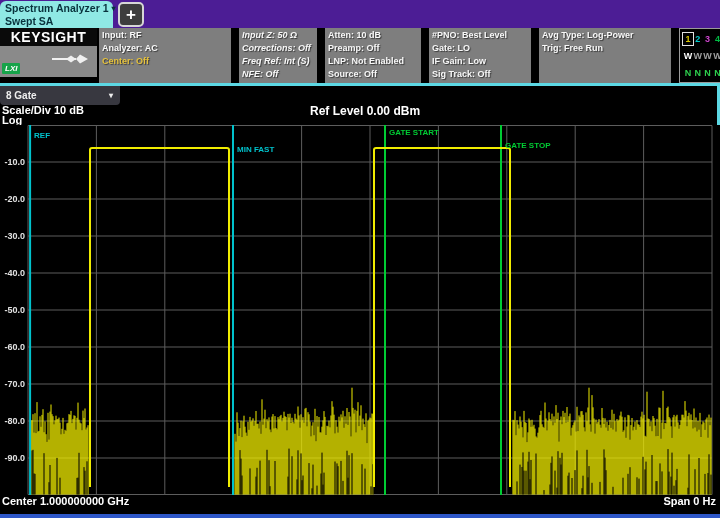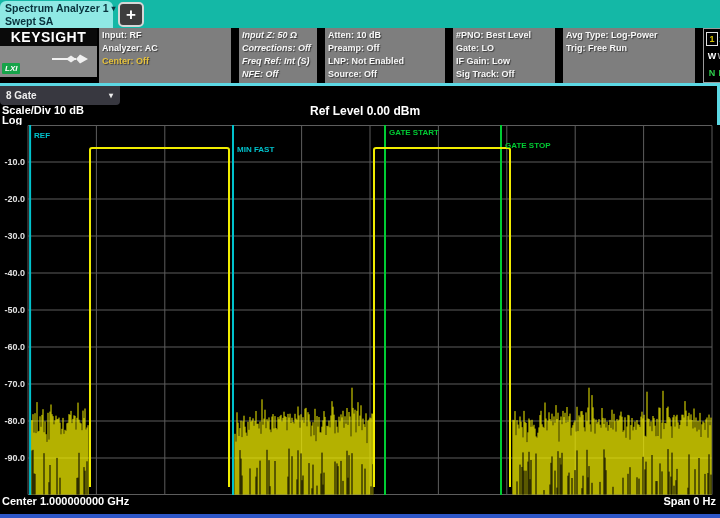--- a/index.html
+++ b/index.html
@@ -1,20 +1,20 @@
 <!DOCTYPE html>
 <html><head>
 <meta charset="utf-8">
 <style>
   *{margin:0;padding:0;box-sizing:border-box}
   html,body{background:#181818}
   .screen{position:relative;width:720px;height:518px;background:#000;overflow:hidden;
           font-family:"Liberation Sans",sans-serif;-webkit-font-smoothing:antialiased}
   
-  .tabbar{position:absolute;left:0;top:0;width:720px;height:28px;background:#14b8a6}
+  .tabbar{position:absolute;left:0;top:0;width:720px;height:28px;background:#4c1d95}
   .tab{position:absolute;left:0;top:1px;width:113px;height:27px;background:#8fe9e4;
        border-radius:6px 6px 0 0;color:#08323c;padding:1px 5px;cursor:pointer}
   .tab-line{font-size:10.5px;font-weight:bold;line-height:12px;white-space:nowrap}
   .tab .caret{font-size:8px;margin-left:3px;vertical-align:1px}
   .add-tab{position:absolute;left:118px;top:2px;width:26px;height:25px;background:#3d3d3d;
            border:2px solid #d6d6d6;border-radius:5px;color:#fff;font-size:17px;font-weight:bold;
            line-height:19px;text-align:center;cursor:pointer;font-family:"Liberation Sans",sans-serif}
   
   .header{position:absolute;left:0;top:28px;width:720px;height:55px;background:#000;display:flex}
   .brand{position:relative;width:97px;height:49px;background:#8a8a8a;flex:none;margin-right:2px}
@@ -87,21 +87,21 @@
           <div class="pline">Input: RF</div>
           <div class="pline">Analyzer: AC</div>
           <div class="pline accent">Center: Off</div>
         </div>
         <div class="panel" style="width: 78px; font-style: italic;">
           <div class="pline">Input Z: 50 Ω</div>
           <div class="pline">Corrections: Off</div>
           <div class="pline">Freq Ref: Int (S)</div>
           <div class="pline">NFE: Off</div>
         </div>
-        <div class="panel" style="width: 120px;">
+        <div class="panel" style="width: 96px;">
           <div class="pline">Atten: 10 dB</div>
           <div class="pline">Preamp: Off</div>
           <div class="pline">LNP: Not Enabled</div>
           <div class="pline">Source: Off</div>
         </div>
         <div class="panel" style="width: 102px;">
           <div class="pline">#PNO: Best Level</div>
           <div class="pline">Gate: LO</div>
           <div class="pline">IF Gain: Low</div>
           <div class="pline">Sig Track: Off</div>

